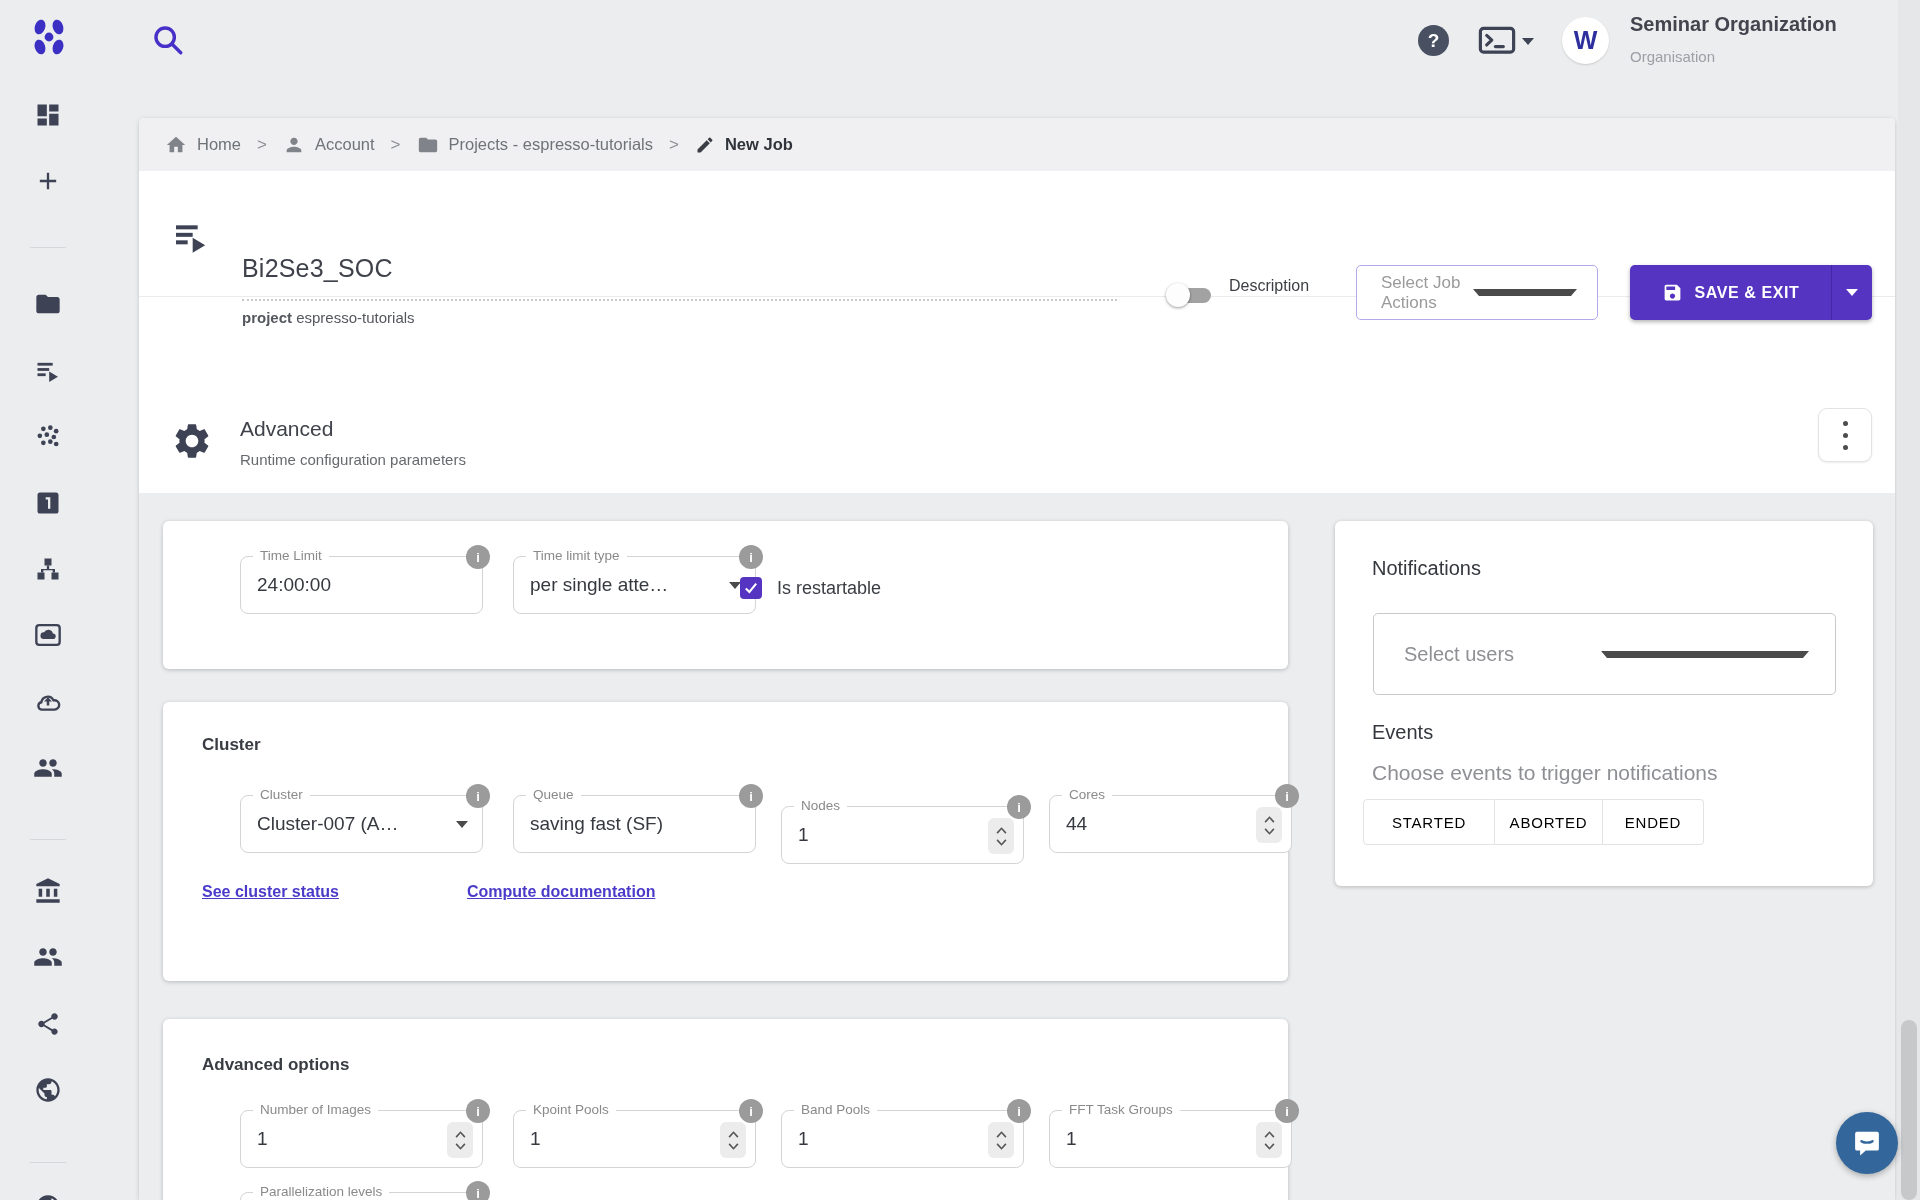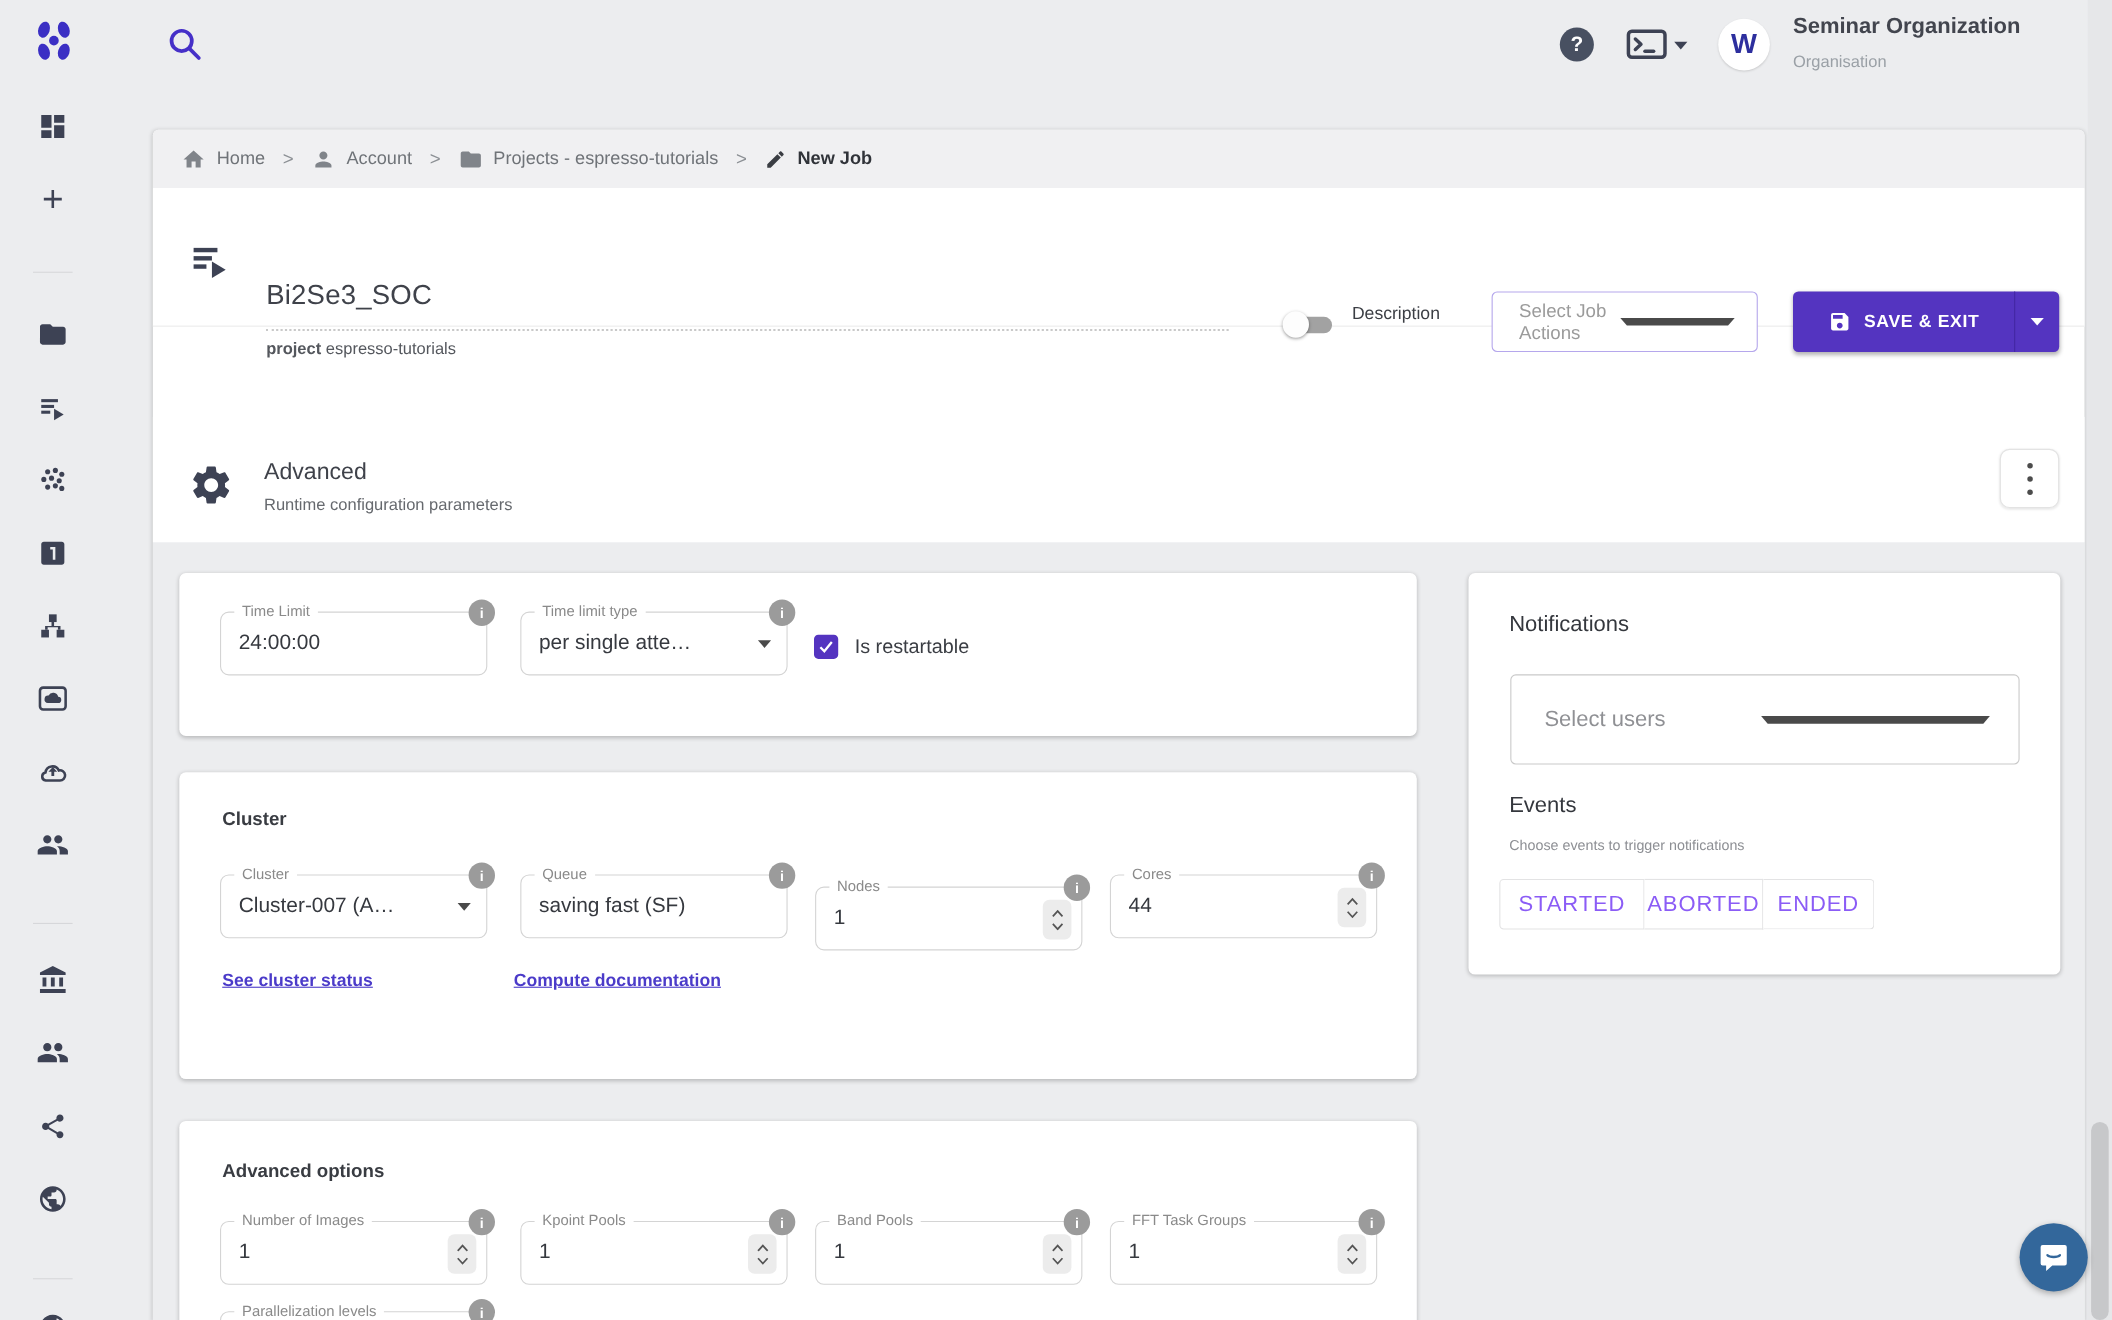--- a/index.html
+++ b/index.html
@@ -62,21 +62,21 @@
   .sec-sub { font-size:15px; color:#66696e; }
   .kebab-btn { width:54px; height:54px; background:#fff; border:1px solid #e3e3e3; border-radius:9px;
     box-shadow:0 1px 2px rgba(0,0,0,.08); display:flex; flex-direction:column; align-items:center;
     justify-content:center; gap:7px; cursor:pointer; }
   .kebab-btn i { width:5px; height:5px; border-radius:50%; background:#4c4c4c; }
 
   .content { left:0; top:375px; width:1756px; height:707px; background:#ecedef; overflow:hidden; }
   .panel { position:absolute; background:#fff; border-radius:6px; box-shadow:0 1px 4px rgba(0,0,0,.22); }
 
   
-  .field { position:absolute; width:243px; height:58px; border:1px solid #d4d4d4; border-radius:8px; background:#fff; }
+  .field { position:absolute; width:243px; height:58px; border:1px solid #d4d4d4; border-radius:8px; background:#fff;margin-left:40px; }
   .field-label { position:absolute; top:-9px; left:12px; background:#fff; padding:0 7px;
     font-size:13.5px; color:#8a8a8a; white-space:nowrap; }
   .info-dot { position:absolute; top:-12px; right:-8px; width:24px; height:24px; border-radius:50%;
     background:#9b9b9b; color:#fff; font-size:13px; font-weight:bold; font-style:normal;
     display:flex; align-items:center; justify-content:center; cursor:pointer; }
   .field-value { position:absolute; left:16px; top:17px; right:44px; font-size:19px; color:#36393f;
     white-space:nowrap; overflow:hidden; }
   .field-caret { position:absolute; right:14px; top:25px; }
   .spinner { position:absolute; right:9px; top:11px; width:26px; height:36px; background:#ececec;
     border-radius:6px; display:flex; flex-direction:column; align-items:center; justify-content:center;
@@ -84,27 +84,27 @@
 
   .card-h2 { position:absolute; font-size:17px; font-weight:bold; color:#393c42; }
   .link { position:absolute; font-size:16px; font-weight:bold; color:#4b3bc9; text-decoration:underline; cursor:pointer; }
 
   .checkbox { position:absolute; width:22px; height:22px; background:#5434c0; border-radius:4px;
     display:flex; align-items:center; justify-content:center; cursor:pointer; }
   .cb-label { position:absolute; font-size:18px; color:#3a3d43; }
 
   
   .notif-h { position:absolute; font-size:20px; color:#34373d; }
-  .notif-sub { position:absolute; font-size:13px; color:#8d8f94; }
+  .notif-sub { position:absolute; font-size:21px; color:#8d8f94; }
   .users-select { position:absolute; border:1px solid #c9c9c9; border-radius:5px; background:#fff;
     display:flex; align-items:center; padding:0 26px 0 30px; cursor:pointer; }
   .users-select span { flex:1; font-size:20px; color:#8f9094; }
   .evt-group { position:absolute; display:flex; }
   .evt-btn { height:46px; border:1px solid #e3e3e4; border-left-width:0; display:flex; align-items:center;
-    justify-content:center; font-size:20px; letter-spacing:.8px; color:#8b5cf6; background:#fff; cursor:pointer;text-align:center; }
+    justify-content:center; font-size:15px; letter-spacing:.8px; color:#000000; background:#fff; cursor:pointer;text-align:center; }
   .evt-btn:first-child { border-left-width:1px; border-radius:4px 0 0 4px; }
   .evt-btn:last-child { border-radius:0 4px 4px 0; }
 
   .chat-fab { left:1836px; top:1112px; width:62px; height:62px; border-radius:50%; background:#33679b;
     box-shadow:0 2px 6px rgba(0,0,0,.3); display:flex; align-items:center; justify-content:center; cursor:pointer; }
 
   .scroll-track { left:1898px; top:0; width:22px; height:1200px; background:#e6e7e9; }
   .scroll-thumb { left:1901px; top:1020px; width:16px; height:180px; background:#c7c8ca; border-radius:8px; }
 </style>
 </head>

